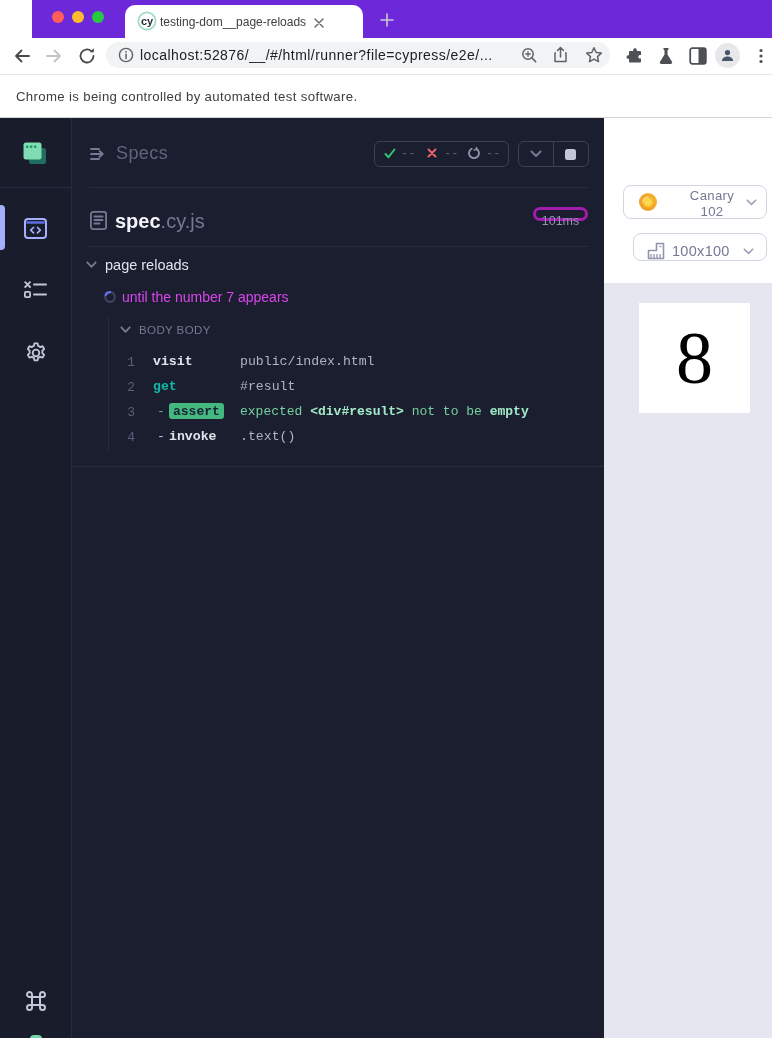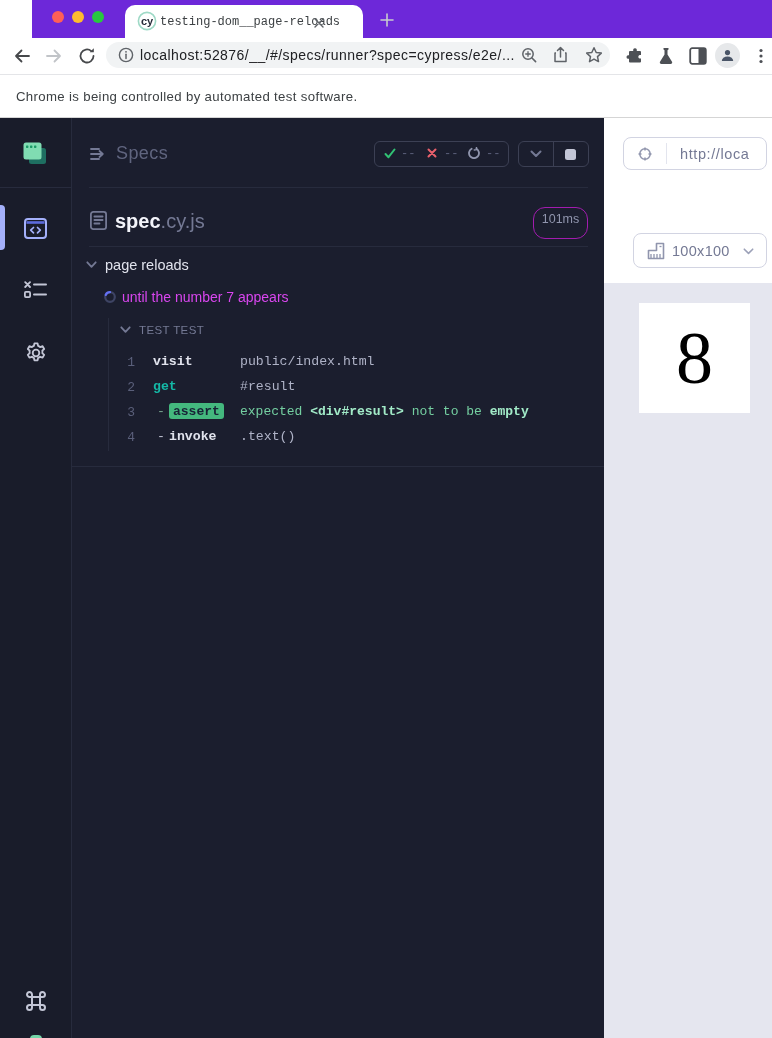--- a/index.html
+++ b/index.html
@@ -4,21 +4,21 @@
 <style>
   * { margin:0; padding:0; box-sizing:border-box; }
   html,body { width:772px; height:1038px; overflow:hidden; background:#fff; }
   body { font-family:"Liberation Sans", sans-serif; position:relative; }
   .abs { position:absolute; }
 
   
   #titlebar { position:absolute; left:0; top:0; width:772px; height:38px; background:#6d28d9;margin-left:32px; }
   .light { position:absolute; top:11px; width:12px; height:12px; border-radius:50%; }
   #tab { position:absolute; left:93px; top:5px; width:238px; height:33px; background:#fff; border-radius:10px 10px 0 0; }
-  #tab .title { position:absolute; left:35px; top:10px; font-size:12px; color:#3c4043; white-space:nowrap;font-family:Liberation Mono, monospace; }
+  #tab .title { position:absolute; left:35px; top:10px; font-size:12px; color:#3c4043; white-space:nowrap; }
   #toolbar { position:absolute; left:0; top:38px; width:772px; height:37px; background:#fff; border-bottom:1px solid #e4e5e8; }
   #omnibox { position:absolute; left:106px; top:42px; width:504px; height:26px; background:#f1f3f4; border-radius:13px; }
   #omnibox .url { position:absolute; left:34px; top:5px; font-size:14px; letter-spacing:0.45px; color:#202124; white-space:nowrap; }
   #infobar { position:absolute; left:0; top:75px; width:772px; height:43px; background:#fff; border-bottom:1px solid #d5d5d5; }
   #infobar .txt { position:absolute; left:16px; top:14px; font-size:13.2px; letter-spacing:0.35px; color:#3c4043; }
 
   
   #app { position:absolute; left:0; top:118px; width:772px; height:920px; background:#1b1e2e; }
   #sidebar { position:absolute; left:0; top:0; width:72px; height:920px; background:#191c2a; border-right:1px solid #272b3d; }
   #sidebar .topdiv { position:absolute; left:0; top:69px; width:72px; height:1px; background:#272b3d; }
@@ -69,21 +69,21 @@
 <svg class="abs" style="left:78px; top:47px;" width="18" height="18" viewBox="0 0 18 18">
   <path d="M15.5 9 a6.5 6.5 0 1 1 -2.2 -4.9" fill="none" stroke="#46484b" stroke-width="1.8" stroke-linecap="round"></path>
   <path d="M15.8 1.2 V5.3 H11.7 Z" fill="#46484b"></path>
 </svg>
 <div id="omnibox">
   <svg class="abs" style="left:12px; top:5px;" width="16" height="16" viewBox="0 0 16 16">
     <circle cx="8" cy="8" r="6.6" fill="none" stroke="#5f6368" stroke-width="1.4"></circle>
     <path d="M8 7.2 V11.4" stroke="#5f6368" stroke-width="1.5" stroke-linecap="round"></path>
     <circle cx="8" cy="4.8" r="0.9" fill="#5f6368"></circle>
   </svg>
-  <div class="url">localhost:52876/__/#/specs/runner?spec=cypress/e2e/...</div>
+  <div class="url">localhost:52876/__/#/html/runner?file=cypress/e2e/...</div>
   <svg class="abs" style="left:415px; top:5px;" width="16" height="16" viewBox="0 0 16 16">
     <circle cx="7" cy="7" r="5.2" fill="none" stroke="#5f6368" stroke-width="1.5"></circle>
     <path d="M11 11 L14.6 14.6" stroke="#5f6368" stroke-width="1.6" stroke-linecap="round"></path>
     <path d="M4.7 7 H9.3 M7 4.7 V9.3" stroke="#5f6368" stroke-width="1.3" stroke-linecap="round"></path>
   </svg>
   <svg class="abs" style="left:446px; top:4px;" width="17" height="18" viewBox="0 0 17 18">
     <path d="M4 7 H3 V15.5 H14 V7 H13" fill="none" stroke="#5f6368" stroke-width="1.5" stroke-linejoin="round"></path>
     <path d="M8.5 11 V2 M5.5 4.5 L8.5 1.5 L11.5 4.5" fill="none" stroke="#5f6368" stroke-width="1.5" stroke-linecap="round" stroke-linejoin="round"></path>
   </svg>
   <svg class="abs" style="left:479px; top:4px;" width="18" height="18" viewBox="0 0 18 18">
@@ -188,39 +188,39 @@
     </svg>
     <div class="abs" style="left:493px; top:31px; width:11px; height:11px; border-radius:2.5px; background:#c3c6d6;"></div>
 
     <div class="hr" style="left:17px; top:69px; width:499px;"></div>
 
     <svg class="abs" style="left:18px; top:93px;" width="17" height="19" viewBox="0 0 17 19">
       <rect x="0.9" y="0.9" width="15.2" height="17.2" rx="2.4" fill="none" stroke="#747994" stroke-width="1.8"></rect>
       <path d="M4.4 5.5 H12.6 M4.4 9 H12.6 M4.4 12.5 H9.5" stroke="#747994" stroke-width="1.8" stroke-linecap="round"></path>
     </svg>
     <div class="abs" style="left:43px; top:92px; font-size:20px; color:#f3f4fa;"><b>spec</b><span style="color:#747994; font-weight:normal;">.cy.js</span></div>
-    <div class="abs" style="left:461px; top:89px; width:55px; height:32px; border:1px solid #a21caf; border-radius:12px; text-align:center; line-height:22px; font-size:12.5px; color:#9095ad;">101ms</div>
+    <div class="abs" style="left:461px; top:89px; width:55px; height:14px; border:3px solid #a21caf; border-radius:12px; text-align:center; line-height:22px; font-size:12.5px; color:#9095ad;">101ms</div>
 
     <div class="hr" style="left:17px; top:128px; width:499px;"></div>
 
     <svg class="abs" style="left:14px; top:143px;" width="11" height="8" viewBox="0 0 11 8">
       <path d="M1.3 1.3 L5.5 5.8 L9.7 1.3" fill="none" stroke="#747994" stroke-width="1.8" stroke-linecap="round" stroke-linejoin="round"></path>
     </svg>
     <div class="abs" style="left:33px; top:139px; font-size:14.5px; color:#e1e3ed;">page reloads</div>
 
     <svg class="abs" style="left:32px; top:173px;" width="12" height="12" viewBox="0 0 12 12">
       <circle cx="6" cy="6" r="4.8" fill="none" stroke="#3e4464" stroke-width="2.2"></circle>
       <path d="M6 1.2 a4.8 4.8 0 0 0 -4.3 2.7" fill="none" stroke="#6470f3" stroke-width="2.2" stroke-linecap="round"></path>
     </svg>
     <div class="abs" style="left:50px; top:171px; font-size:14px; color:#d946ef;">until the number 7 appears</div>
 
     <svg class="abs" style="left:48px; top:208px;" width="11" height="8" viewBox="0 0 11 8">
       <path d="M1.3 1.3 L5.5 5.8 L9.7 1.3" fill="none" stroke="#747994" stroke-width="1.8" stroke-linecap="round" stroke-linejoin="round"></path>
     </svg>
-    <div class="abs" style="left:67px; top:206px; font-size:11.5px; color:#747994; letter-spacing:0.4px;">TEST TEST</div>
+    <div class="abs" style="left:67px; top:206px; font-size:11.5px; color:#747994; letter-spacing:0.4px;">BODY BODY</div>
 
     <div class="abs" style="left:36px; top:200px; width:1px; height:133px; background:#272b3d;"></div>
 
     <div class="abs mono" style="left:0; top:233px; width:532px; height:25px;">
       <span class="abs" style="right:469px; top:4px; font-size:13px; color:#5a5f7a;">1</span>
       <span class="abs" style="left:81px; top:3px; font-size:13.2px; font-weight:bold; color:#e1e3ed;">visit</span>
       <span class="abs" style="left:168px; top:3px; font-size:13.2px; color:#afb3c7;">public/index.html</span>
     </div>
     <div class="abs mono" style="left:0; top:258px; width:532px; height:25px;">
       <span class="abs" style="right:469px; top:4px; font-size:13px; color:#5a5f7a;">2</span>
@@ -238,31 +238,41 @@
       <span class="abs" style="left:85px; top:3px; font-size:13.2px; color:#c2c5d5;">-</span>
       <span class="abs" style="left:97px; top:3px; font-size:13.2px; font-weight:bold; color:#e1e3ed;">invoke</span>
       <span class="abs" style="left:168px; top:3px; font-size:13.2px; color:#afb3c7;">.text()</span>
     </div>
 
     <div class="hr" style="left:0; top:348px; width:532px;"></div>
   </div>
 
   <div id="aut">
 
-    <div class="ctl" style="left:19px; top:19px; width:144px; height:33px; overflow:hidden;">
-      <svg class="abs" style="left:14px; top:9px;" width="14" height="14" viewBox="0 0 14 14">
-        <circle cx="7" cy="7" r="5.2" fill="none" stroke="#9095ad" stroke-width="1.5"></circle>
-        <path d="M7 0.5 V3.5 M7 10.5 V13.5 M0.5 7 H3.5 M10.5 7 H13.5" stroke="#9095ad" stroke-width="1.5"></path>
-      </svg>
-      <div class="abs" style="left:42px; top:5px; width:1px; height:21px; background:#e3e5ee;"></div>
-      <div class="abs" style="left:56px; top:8px; font-size:14.5px; letter-spacing:0.6px; color:#747994; white-space:nowrap;">http://loca</div>
-    </div>
-
-
-    <div class="ctl" style="left:29px; top:115px; width:134px; height:35px;">
+
+    <div class="ctl" style="left:19px; top:67px; width:144px; height:33.5px;">
+      <svg class="abs" style="left:15px; top:7px;" width="18" height="18" viewBox="0 0 18 18">
+        <defs>
+            <linearGradient id="cang" x1="0" y1="1" x2="1" y2="0">
+          <stop offset="0%" stop-color="#ec9b2a"></stop>
+              <stop offset="100%" stop-color="#f7b42f"></stop>
+        </linearGradient>
+          </defs>
+        <circle cx="9" cy="9" r="9" fill="url(#cang)"></circle>
+        <circle cx="9" cy="9" r="5.3" fill="#fbc42d"></circle>
+        <circle cx="9" cy="9" r="3.6" fill="#fcd753"></circle>
+        <path d="M4.1 9 a4.9 4.9 0 0 1 4.9 -4.9" fill="none" stroke="#fbe08a" stroke-width="1.4" stroke-linecap="round"></path>
+      </svg>
+      <div class="abs" style="left:52px; top:2px; width:72px; text-align:center; font-size:13.2px; letter-spacing:0.3px; line-height:15.5px; color:#747994;">Canary<br>102</div>
+      <svg class="abs" style="left:122px; top:13px;" width="11" height="7" viewBox="0 0 11 7">
+        <path d="M1.3 1.2 L5.5 5.4 L9.7 1.2" fill="none" stroke="#9ca1b8" stroke-width="1.6" stroke-linecap="round" stroke-linejoin="round"></path>
+      </svg>
+    </div>
+
+    <div class="ctl" style="left:29px; top:115px; width:134px; height:28px;">
       <svg class="abs" style="left:13px; top:8px;" width="18" height="18" viewBox="0 0 18 18">
         <path d="M1.5 8.5 H9.5 V1.5 H16.5 V16.5 H1.5 Z" fill="none" stroke="#9095ad" stroke-width="1.6" stroke-linejoin="round"></path>
         <path d="M4 12 V16 M7 12 V16 M10 12 V16 M13 12 V16" stroke="#9095ad" stroke-width="1.3"></path>
         <path d="M12.5 4.5 h2" stroke="#9095ad" stroke-width="1.3"></path>
       </svg>
       <div class="abs" style="left:38px; top:9px; font-size:14.5px; letter-spacing:0.3px; color:#747994;">100x100</div>
       <svg class="abs" style="left:109px; top:14px;" width="11" height="7" viewBox="0 0 11 7">
         <path d="M1.3 1.2 L5.5 5.4 L9.7 1.2" fill="none" stroke="#9ca1b8" stroke-width="1.6" stroke-linecap="round" stroke-linejoin="round"></path>
       </svg>
     </div>

